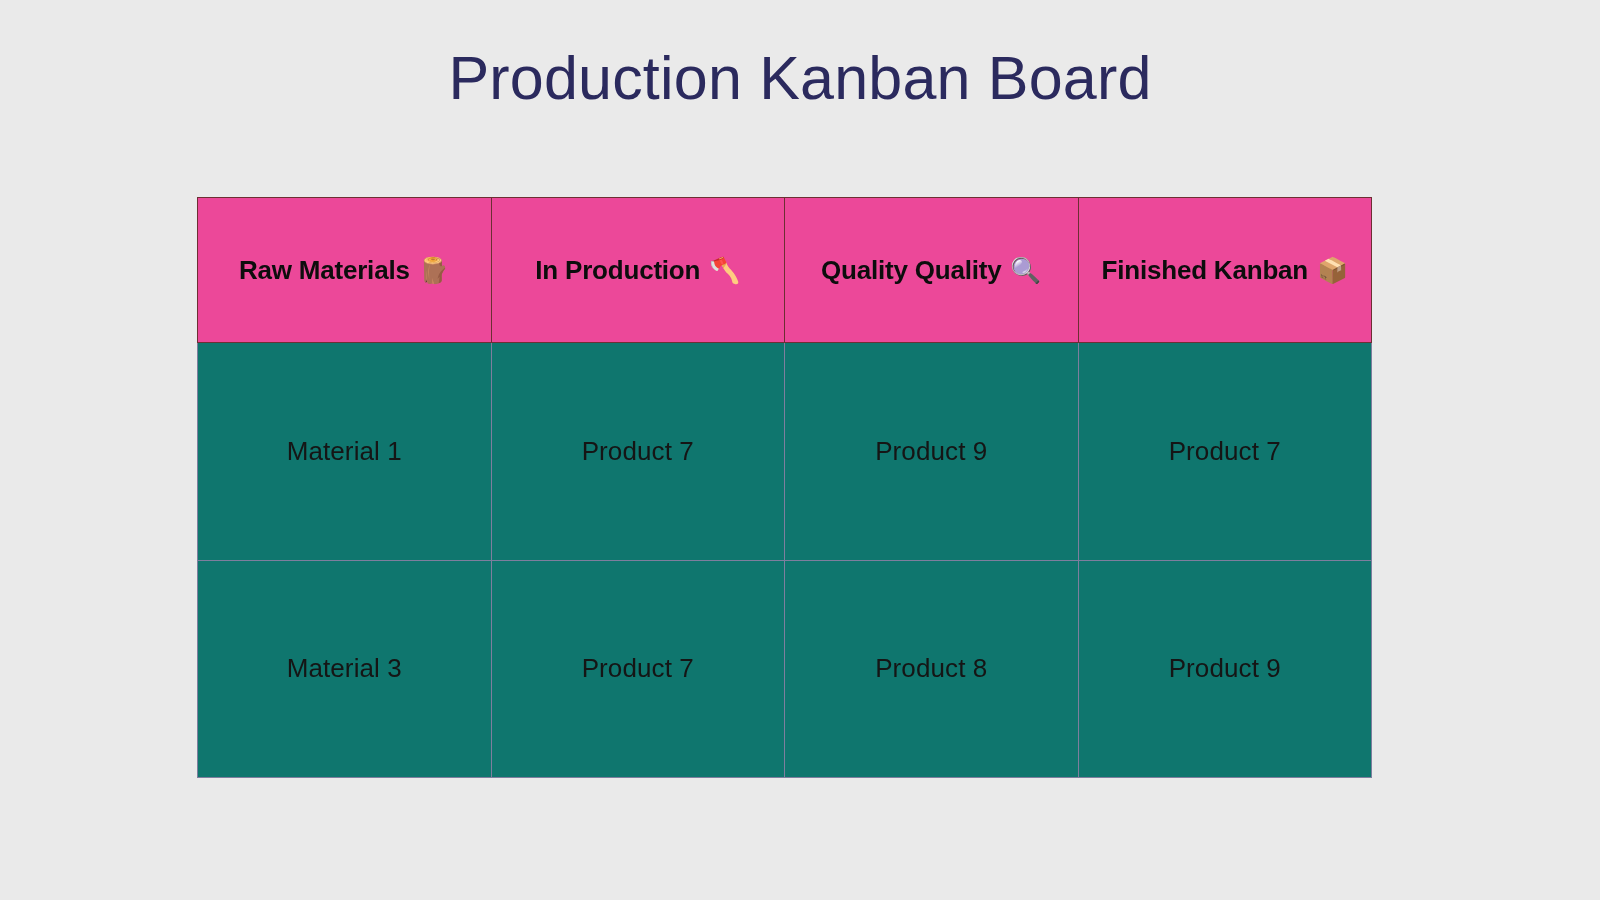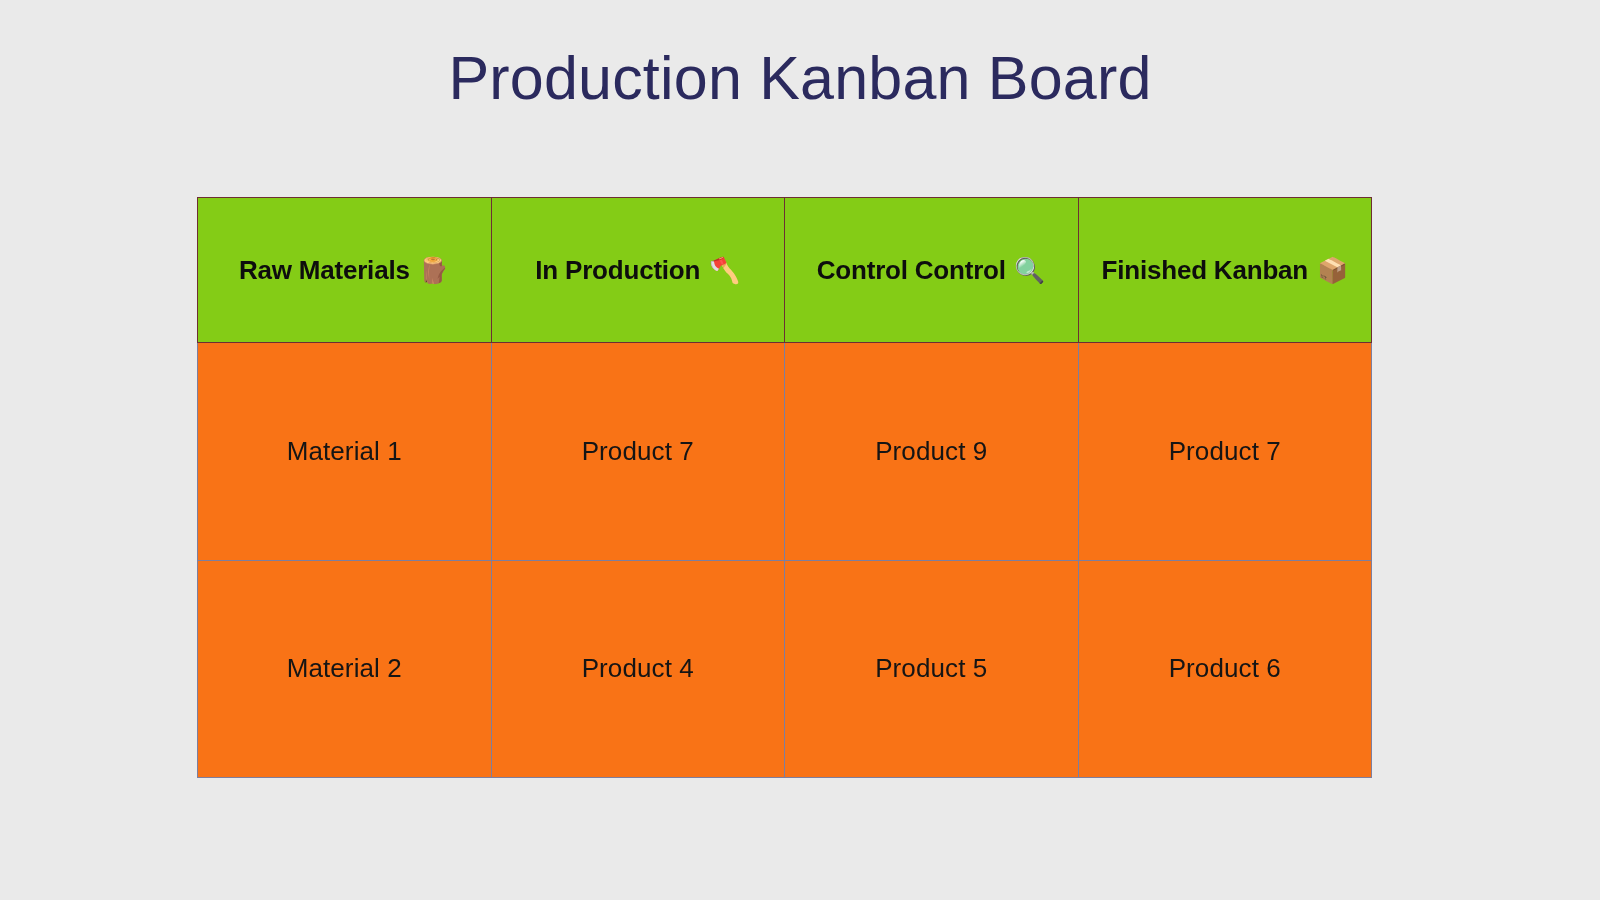--- a/index.html
+++ b/index.html
@@ -79,21 +79,21 @@
   .board-table th,
   .board-table td {
     border: 1px solid #7e7e9e;
     padding: 0;
     text-align: center;
     vertical-align: middle;
   }
 
   .board-table thead th {
     height: 144px;
-    background: #84cc16;
+    background: #ec4899;
     border-color: #6d2f33;
     color: #0d0d0d;
     font-size: 26px;
     font-weight: 700;
     letter-spacing: -0.2px;
     white-space: nowrap;
   }
 
   .col-header-inner {
     display: inline-flex;
@@ -103,21 +103,21 @@
   }
 
   .col-emoji {
     font-size: 25px;
     line-height: 1;
     font-family: "DejaVu Sans", sans-serif;
   }
 
   .board-table tbody td {
     height: 145.6px;
-    background: #f97316;
+    background: #0f766e;
     color: #151515;
     font-size: 26px;
     font-weight: 400;
     letter-spacing: 0.1px;
     white-space: nowrap;
   }
 
   .cell-inner {
     display: block;
   }
@@ -156,21 +156,21 @@
             </span>
           </th>
           <th>
             <span class="col-header-inner">
               <span>In Production</span>
               <span class="col-emoji">🪓</span>
             </span>
           </th>
           <th>
             <span class="col-header-inner">
-              <span>Control Control</span>
+              <span>Quality Quality</span>
               <span class="col-emoji">🔍</span>
             </span>
           </th>
           <th>
             <span class="col-header-inner">
               <span>Finished Kanban</span>
               <span class="col-emoji">📦</span>
             </span>
           </th>
         </tr>
@@ -185,29 +185,29 @@
             </td>
           <td>
               <span class="cell-inner">Product 9</span>
             </td>
           <td>
               <span class="cell-inner">Product 7</span>
             </td>
         </tr>
         <tr>
           <td>
-              <span class="cell-inner">Material 2</span>
-            </td>
-          <td>
-              <span class="cell-inner">Product 4</span>
-            </td>
-          <td>
-              <span class="cell-inner">Product 5</span>
-            </td>
-          <td>
-              <span class="cell-inner">Product 6</span>
+              <span class="cell-inner">Material 3</span>
+            </td>
+          <td>
+              <span class="cell-inner">Product 7</span>
+            </td>
+          <td>
+              <span class="cell-inner">Product 8</span>
+            </td>
+          <td>
+              <span class="cell-inner">Product 9</span>
             </td>
         </tr>
       </tbody>
     </table>
   </div>
 
 </div>
 
 </body></html>

